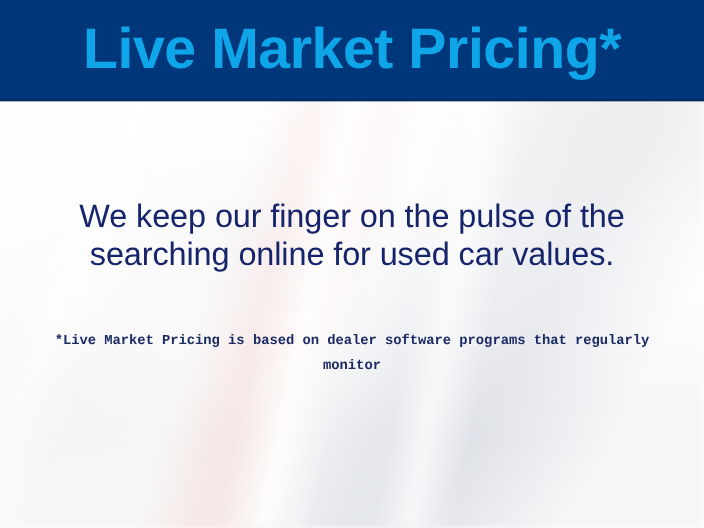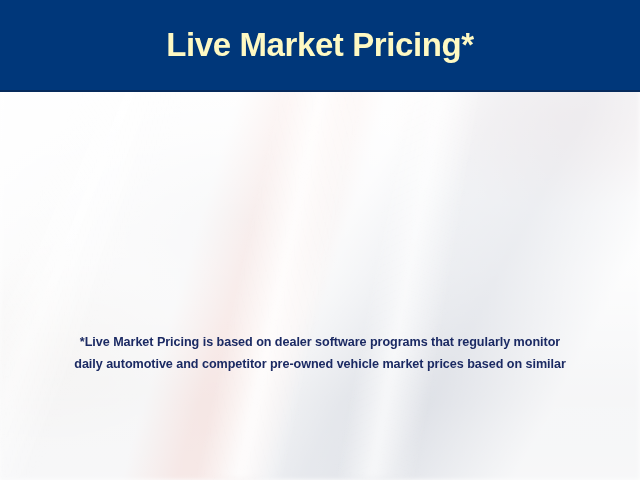--- a/index.html
+++ b/index.html
@@ -104,23 +104,23 @@
   }
   .header-band .rule {
     position: absolute;
     left: 0;
     bottom: 0;
     width: 100%;
     height: 2px;
     background: #062a5c;
   }
   .header-title {
-    color: #fef9c3;
+    color: #0ea5e9;
     font-family: "Liberation Sans", sans-serif;
-    font-size: 33px;
+    font-size: 52px;
     font-weight: bold;
     letter-spacing: -0.4px;
     line-height: 1;
     margin: 0;
     padding: 0 0 3px 0;
     white-space: nowrap;
   }
 
   
   .content {
@@ -144,27 +144,27 @@
     font-family: "Liberation Sans", sans-serif;
     font-size: 29.5px;
     font-weight: normal;
     line-height: 35px;
     letter-spacing: -0.1px;
   }
   .headline .line { display: block; }
 
   .disclaimer {
     position: absolute;
-    top: 240px;
+    top: 208px;
     left: 24px;
     width: 592px;
     margin: 0;
     text-align: center;
     color: #1b2a63;
-    font-family: Liberation Sans, sans-serif;
+    font-family: Liberation Mono, monospace;
     font-size: 12.6px;
     font-weight: bold;
     line-height: 21.5px;
     letter-spacing: -0.05px;
   }
   .disclaimer .line { display: block; }
 </style>
 </head>
 <body>
 
@@ -175,21 +175,22 @@
   <div class="bg-sheen"></div>
 
   <div class="header-band">
     <h1 class="header-title">Live Market Pricing*</h1>
     <div class="rule"></div>
   </div>
 
   <div class="content">
 
     <p class="headline">
+      <span class="line">We keep our finger on the pulse of the</span>
+      <span class="line">searching online for used car values.</span>
     </p>
 
     <p class="disclaimer">
       <span class="line">*Live Market Pricing is based on dealer software programs that regularly monitor</span>
-      <span class="line">daily automotive and competitor pre-owned vehicle market prices based on similar</span>
     </p>
 
   </div>
 </div>
 
 </body></html>

